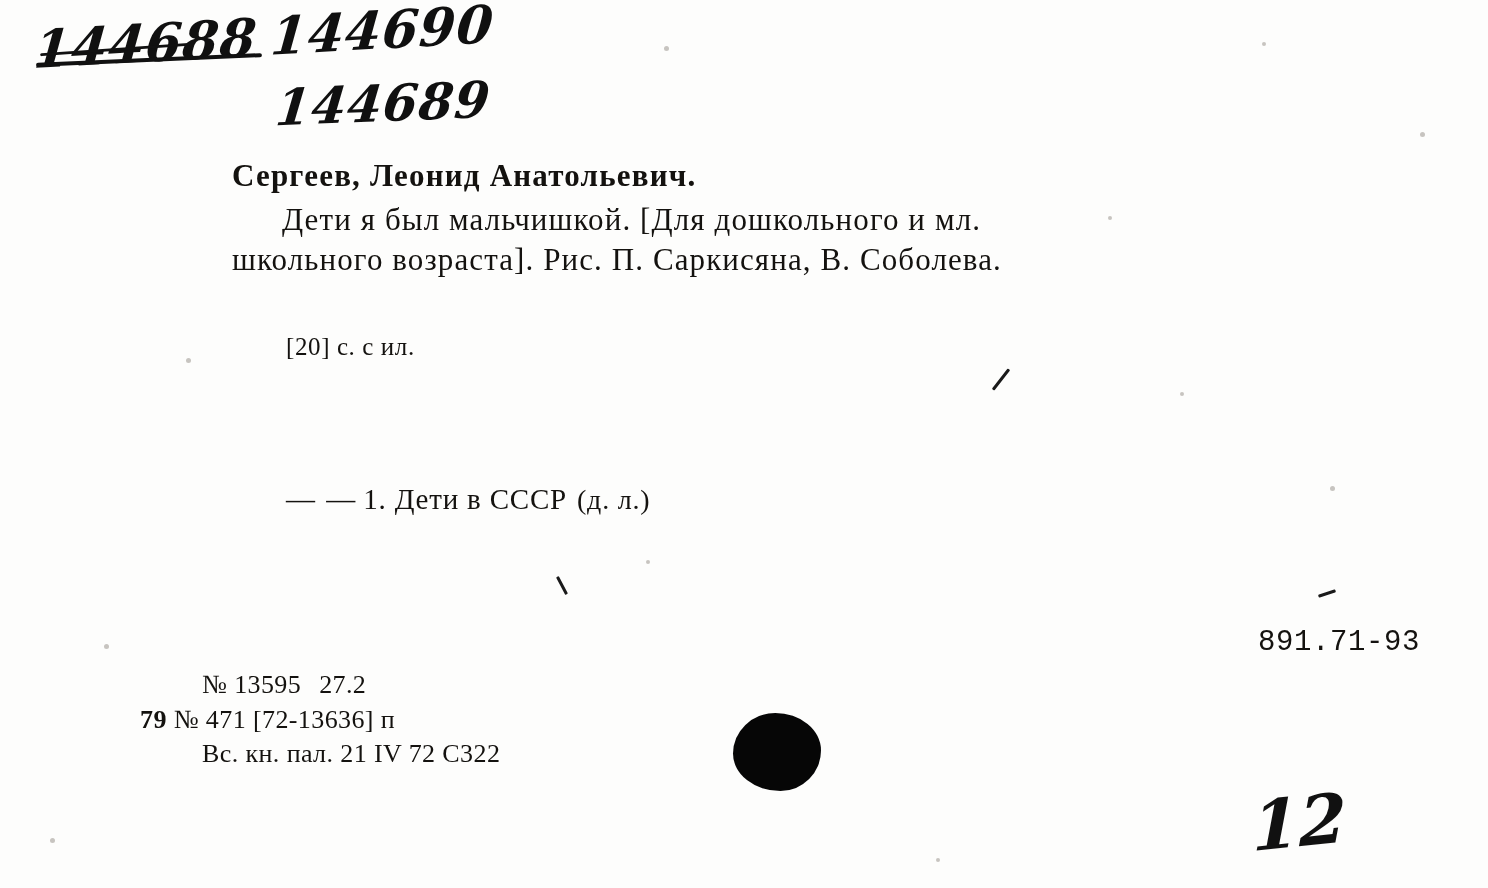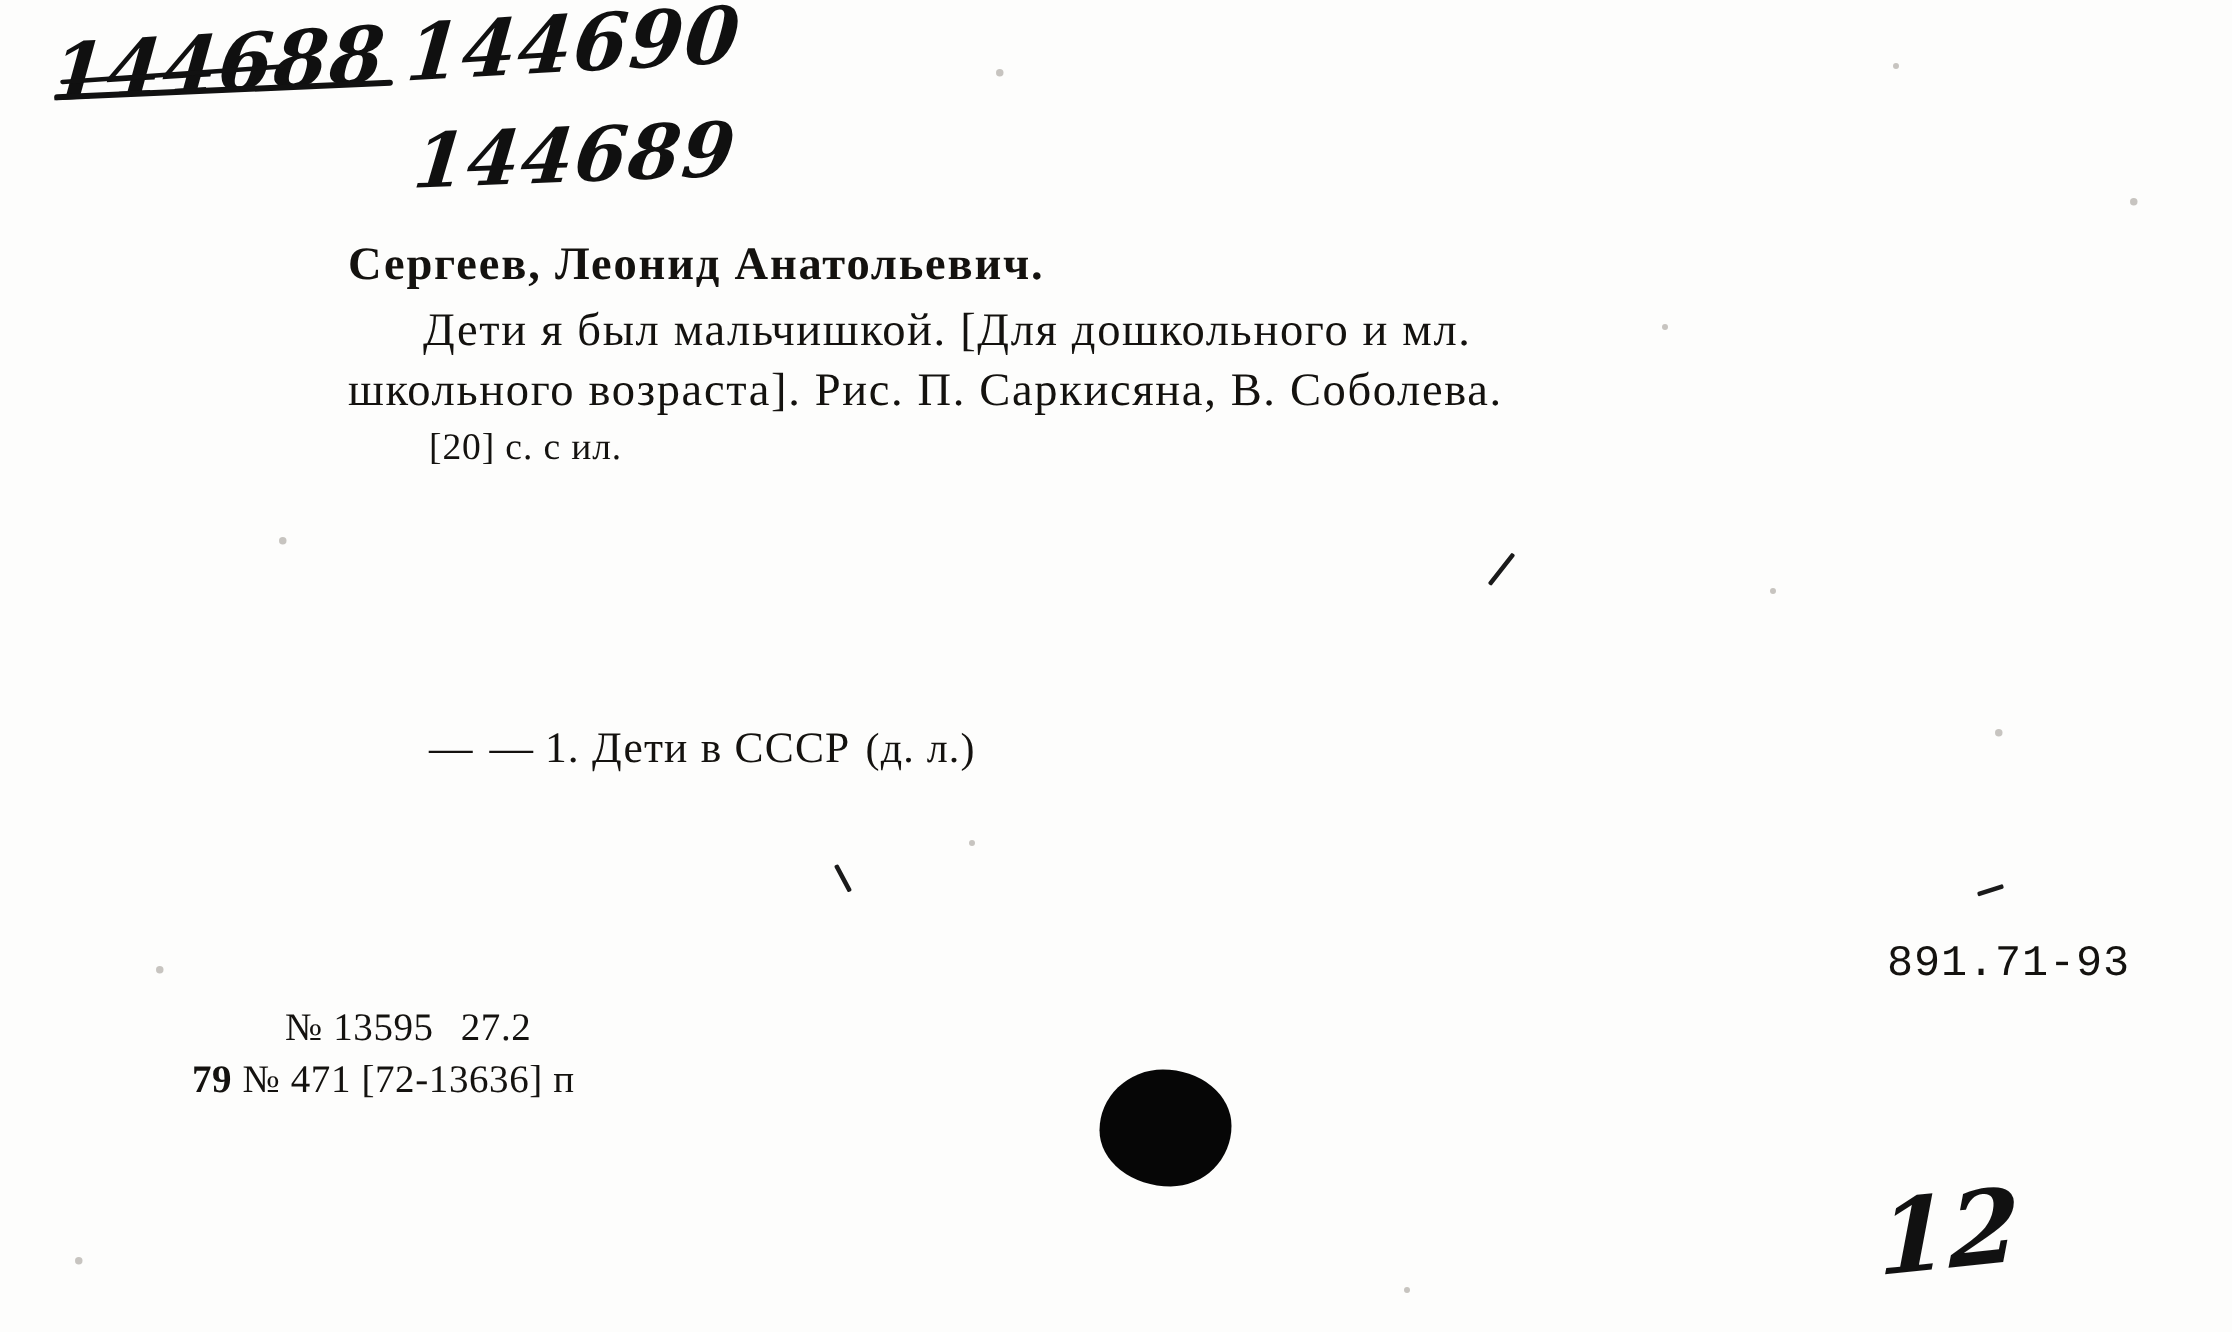--- a/index.html
+++ b/index.html
@@ -91,20 +91,21 @@
   }
   .indent {
     padding-left: 50px;
   }
   .small-line {
     font-size: 25px;
     letter-spacing: .6px;
     padding-left: 54px;
     line-height: 1.45;
     white-space: nowrap;
+    margin-top: 48px;
   }
 
   
   #tracing {
     position: absolute;
     left: 286px;
     top: 483px;
     font-size: 29px;
     letter-spacing: .8px;
     white-space: nowrap;
@@ -124,21 +125,21 @@
     top: 626px;
     font-size: 29px;
     letter-spacing: .6px;
     white-space: nowrap;
     font-family: Liberation Mono, monospace;
   }
 
   
   #acq {
     position: absolute;
-    left: 128px;
+    left: 140px;
     top: 668px;
     font-size: 26px;
     letter-spacing: .4px;
     line-height: 1.33;
     white-space: nowrap;
   }
   #acq .r1 { padding-left: 62px; }
   #acq .r2 { padding-left: 0; }
   #acq .r3 { padding-left: 62px; }
   #acq .bold { font-weight: 700; }
@@ -221,19 +222,20 @@
       <span>№</span>
       <span>13595</span><span class="gap-s"></span><span>27.2</span>
     </div>
     <div class="r2">
       <span class="bold">79</span>
       <span>№</span>
       <span>471</span>
       <span>[72-13636]</span>
       <span>п</span>
     </div>
+    <div class="r3">Вс. кн. пал. 21 IV 72   С322</div>
   </div>
 
   <div id="blot"></div>
 
   <div id="hand-mark">12</div>
 
 </div>
 
 </body></html>

